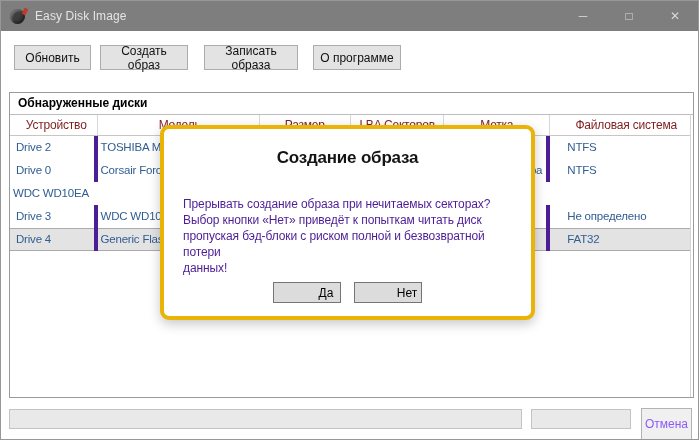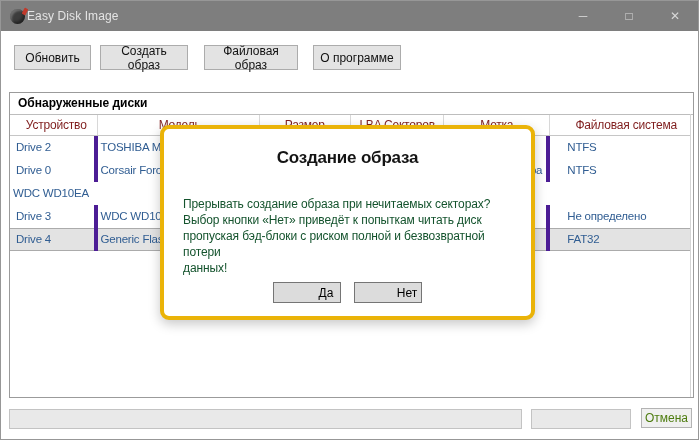--- a/index.html
+++ b/index.html
@@ -6,21 +6,21 @@
   .win{position:relative;width:699px;height:440px;background:#ffffff;border:1px solid #979797;
        box-sizing:border-box;overflow:hidden;}
   
   .titlebar{position:absolute;left:0;top:0;right:0;height:30px;background:#7e7e7e;
             display:flex;align-items:center;}
   .appicon{width:17px;height:17px;margin-left:9px;position:relative;flex:0 0 auto;}
   .appicon .disk{position:absolute;left:0;top:1px;width:15px;height:15px;border-radius:50%;
                  background:#3d3d3d;box-shadow:inset -2px -2px 3px rgba(0,0,0,.45),inset 2px 2px 2px rgba(255,255,255,.25);}
   .appicon .needle{position:absolute;right:0;top:0;width:4px;height:7px;background:#c0392b;
                    transform:rotate(28deg);border-radius:1px;}
-  .wintitle{color:#e4e4e4;font-size:12px;margin-left:0;letter-spacing:.1px;}
+  .wintitle{color:#e4e4e4;font-size:12px;margin-left:8px;letter-spacing:.1px;}
   .winbtns{margin-left:auto;display:flex;height:30px;}
   .winbtn{width:46px;height:30px;display:flex;align-items:center;justify-content:center;
           color:#d8d8d8;font-size:12px;}
   
   .btn{position:absolute;top:44px;height:25px;background:#e3e3e3;border:1px solid #acacac;
        font-size:12px;color:#111;display:flex;align-items:center;justify-content:center;
        box-sizing:border-box;font-family:"Liberation Sans",sans-serif;}
   #btn-refresh{left:13px;width:77px;}
   #btn-create{left:99px;width:88px;}
   #btn-write{left:203px;width:94px;}
@@ -44,33 +44,33 @@
   .c4{width:95px;}
   .c5{width:108px;text-align:right;padding-right:4px;}
   .c6{width:130px;padding-left:5px;border-right:none;margin-left:12px;}
   .right-rail{position:absolute;left:680px;top:21px;bottom:0;width:1px;background:#d4d4d4;}
   
   .dialog{position:absolute;left:159px;top:124px;width:375px;height:195px;background:#fff;
           border:4px solid #eab308;border-radius:9px;box-sizing:border-box;
           box-shadow:0 4px 12px rgba(0,0,0,.22);}
   .dialog-title{position:absolute;left:0;right:0;top:19px;text-align:center;font-size:17px;
                 font-weight:bold;color:#141414;letter-spacing:-0.2px;}
-  .dialog-body{position:absolute;left:19px;top:67px;width:336px;font-size:12px;color:#14532d;
+  .dialog-body{position:absolute;left:19px;top:67px;width:336px;font-size:12px;color:#4c1d95;
                line-height:16px;white-space:pre-line;letter-spacing:-0.1px;}
   .dialog-btns{position:absolute;left:0;right:0;top:153px;display:flex;justify-content:center;gap:13px;}
   .dlgbtn{width:68px;height:21px;background:#dcdcdc;border:1px solid #757575;font-size:12px;
           color:#000;display:flex;align-items:center;justify-content:center;box-sizing:border-box;
           font-family:"Liberation Sans",sans-serif;padding-left:44px;}
   
   .pbar{position:absolute;top:408px;height:20px;background:#e9e9e9;border:1px solid #c3c3c3;
         box-sizing:border-box;}
   #pbar-main{left:8px;width:513px;}
   #pbar-small{left:530px;width:100px;}
-  #btn-cancel{position:absolute;left:640px;top:407px;width:51px;height:20px;background:#f0f0f0;
-              border:1px solid #b3b3b3;font-size:12px;color:#4d7c0f;display:flex;align-items:center;
+  #btn-cancel{position:absolute;left:640px;top:407px;width:51px;height:32px;background:#f0f0f0;
+              border:1px solid #b3b3b3;font-size:12px;color:#8b5cf6;display:flex;align-items:center;
               justify-content:center;box-sizing:border-box;font-family:"Liberation Sans",sans-serif;text-align:center;}
 </style>
 </head>
 <body>
 
 <div class="win">
 
   <div class="titlebar">
     <div class="appicon">
       <div class="disk"></div>
@@ -79,21 +79,21 @@
     <div class="wintitle">Easy Disk Image</div>
     <div class="winbtns">
       <div class="winbtn">─</div>
       <div class="winbtn">□</div>
       <div class="winbtn">✕</div>
     </div>
   </div>
 
   <button class="btn" id="btn-refresh">Обновить</button>
   <button class="btn" id="btn-create">Создать образ</button>
-  <button class="btn" id="btn-write">Файловая образ</button>
+  <button class="btn" id="btn-write">Записать образа</button>
   <button class="btn" id="btn-about">О программе</button>
 
   <div class="panel">
     <div class="panel-title">Обнаруженные диски</div>
     <div class="thead">
       <div class="th c1">Устройство</div>
       <div class="th c2">Модель</div>
       <div class="th c3">Размер</div>
       <div class="th c4">LBA Секторов</div>
       <div class="th c5" style="text-align:center;padding-right:0;">Метка</div>

